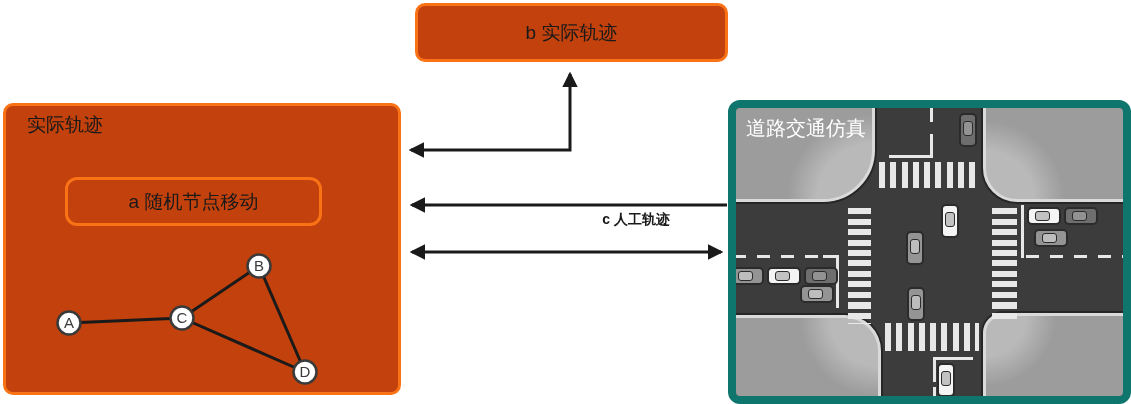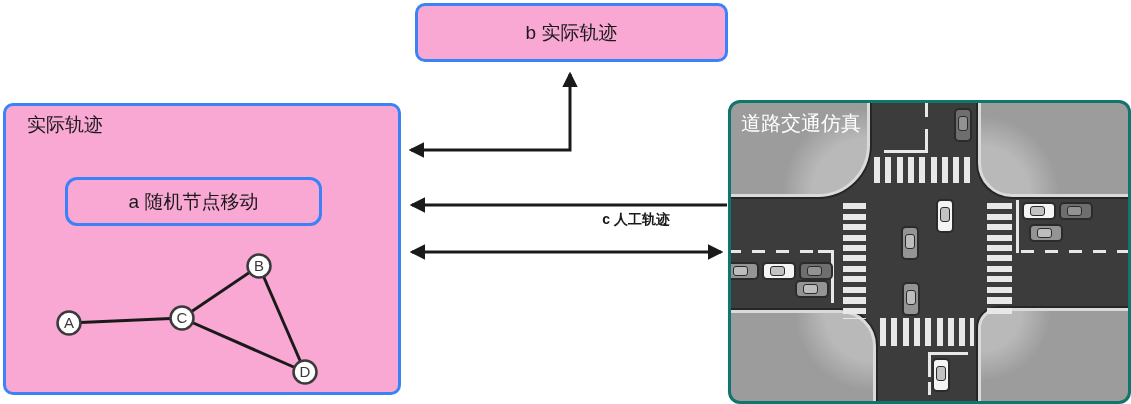--- a/index.html
+++ b/index.html
@@ -1,32 +1,32 @@
 <!DOCTYPE html>
 <html><head>
 <meta charset="utf-8">
 <style>
   html,body{margin:0;padding:0;background:#ffffff;}
   #canvas{
     position:relative;width:1131px;height:404px;background:#ffffff;overflow:hidden;
     font-family:"Liberation Sans","DejaVu Sans",sans-serif;color:#1a1a1a;
   }
-  .rbox{position:absolute;background:#f9a8d4;border:3px solid #3b82f6;border-radius:10px;box-sizing:border-box;}
+  .rbox{position:absolute;background:#c2410c;border:3px solid #f97316;border-radius:10px;box-sizing:border-box;}
   #b-box{left:415px;top:3px;width:313px;height:59px;display:flex;align-items:center;justify-content:center;font-size:19px;}
   #net-box{left:3px;top:103px;width:398px;height:292px;}
   #net-title{position:absolute;left:27px;top:112px;font-size:19px;}
   #a-box{left:65px;top:177px;width:257px;height:49px;border-radius:12px;display:flex;align-items:center;justify-content:center;font-size:19px;}
   #svg-overlay{position:absolute;left:0;top:0;pointer-events:none;}
   .flow-label{position:absolute;width:220px;text-align:right;font-size:14px;font-weight:bold;}
   #c-label{left:450px;top:211px;}
   #d-label{left:450px;top:258px;}
 
   
   #traffic{position:absolute;left:728px;top:100px;width:403px;height:304px;background:#3c3c3c;
-    border:3px solid #0f766e;border-radius:12px;box-sizing:border-box;overflow:hidden;}
+    border:8px solid #0f766e;border-radius:12px;box-sizing:border-box;overflow:hidden;}
   #traffic .inner{position:absolute;left:0;top:0;width:397px;height:298px;}
   .block{position:absolute;background:#9c9c9c;border:3px solid #dadada;box-sizing:border-box;box-shadow:0 0 0 2px #262626;}
   #blk-tl{left:-6px;top:-6px;width:145px;height:100px;border-bottom-right-radius:52px;
     background:radial-gradient(circle 100px at 100% 100%, #b9b9b9 0 55px, #9c9c9c 85px);}
   #blk-tr{left:247px;top:-6px;width:156px;height:100px;border-bottom-left-radius:34px;
     background:radial-gradient(circle 90px at 0% 100%, #b9b9b9 0 48px, #9c9c9c 78px);}
   #blk-bl{left:-6px;top:207px;width:151px;height:97px;border-top-right-radius:36px;
     background:radial-gradient(circle 90px at 100% 0%, #b9b9b9 0 48px, #9c9c9c 78px);}
   #blk-br{left:247px;top:205px;width:156px;height:99px;border-top-left-radius:20px;
     background:radial-gradient(circle 80px at 0% 0%, #b9b9b9 0 40px, #9c9c9c 70px);}

